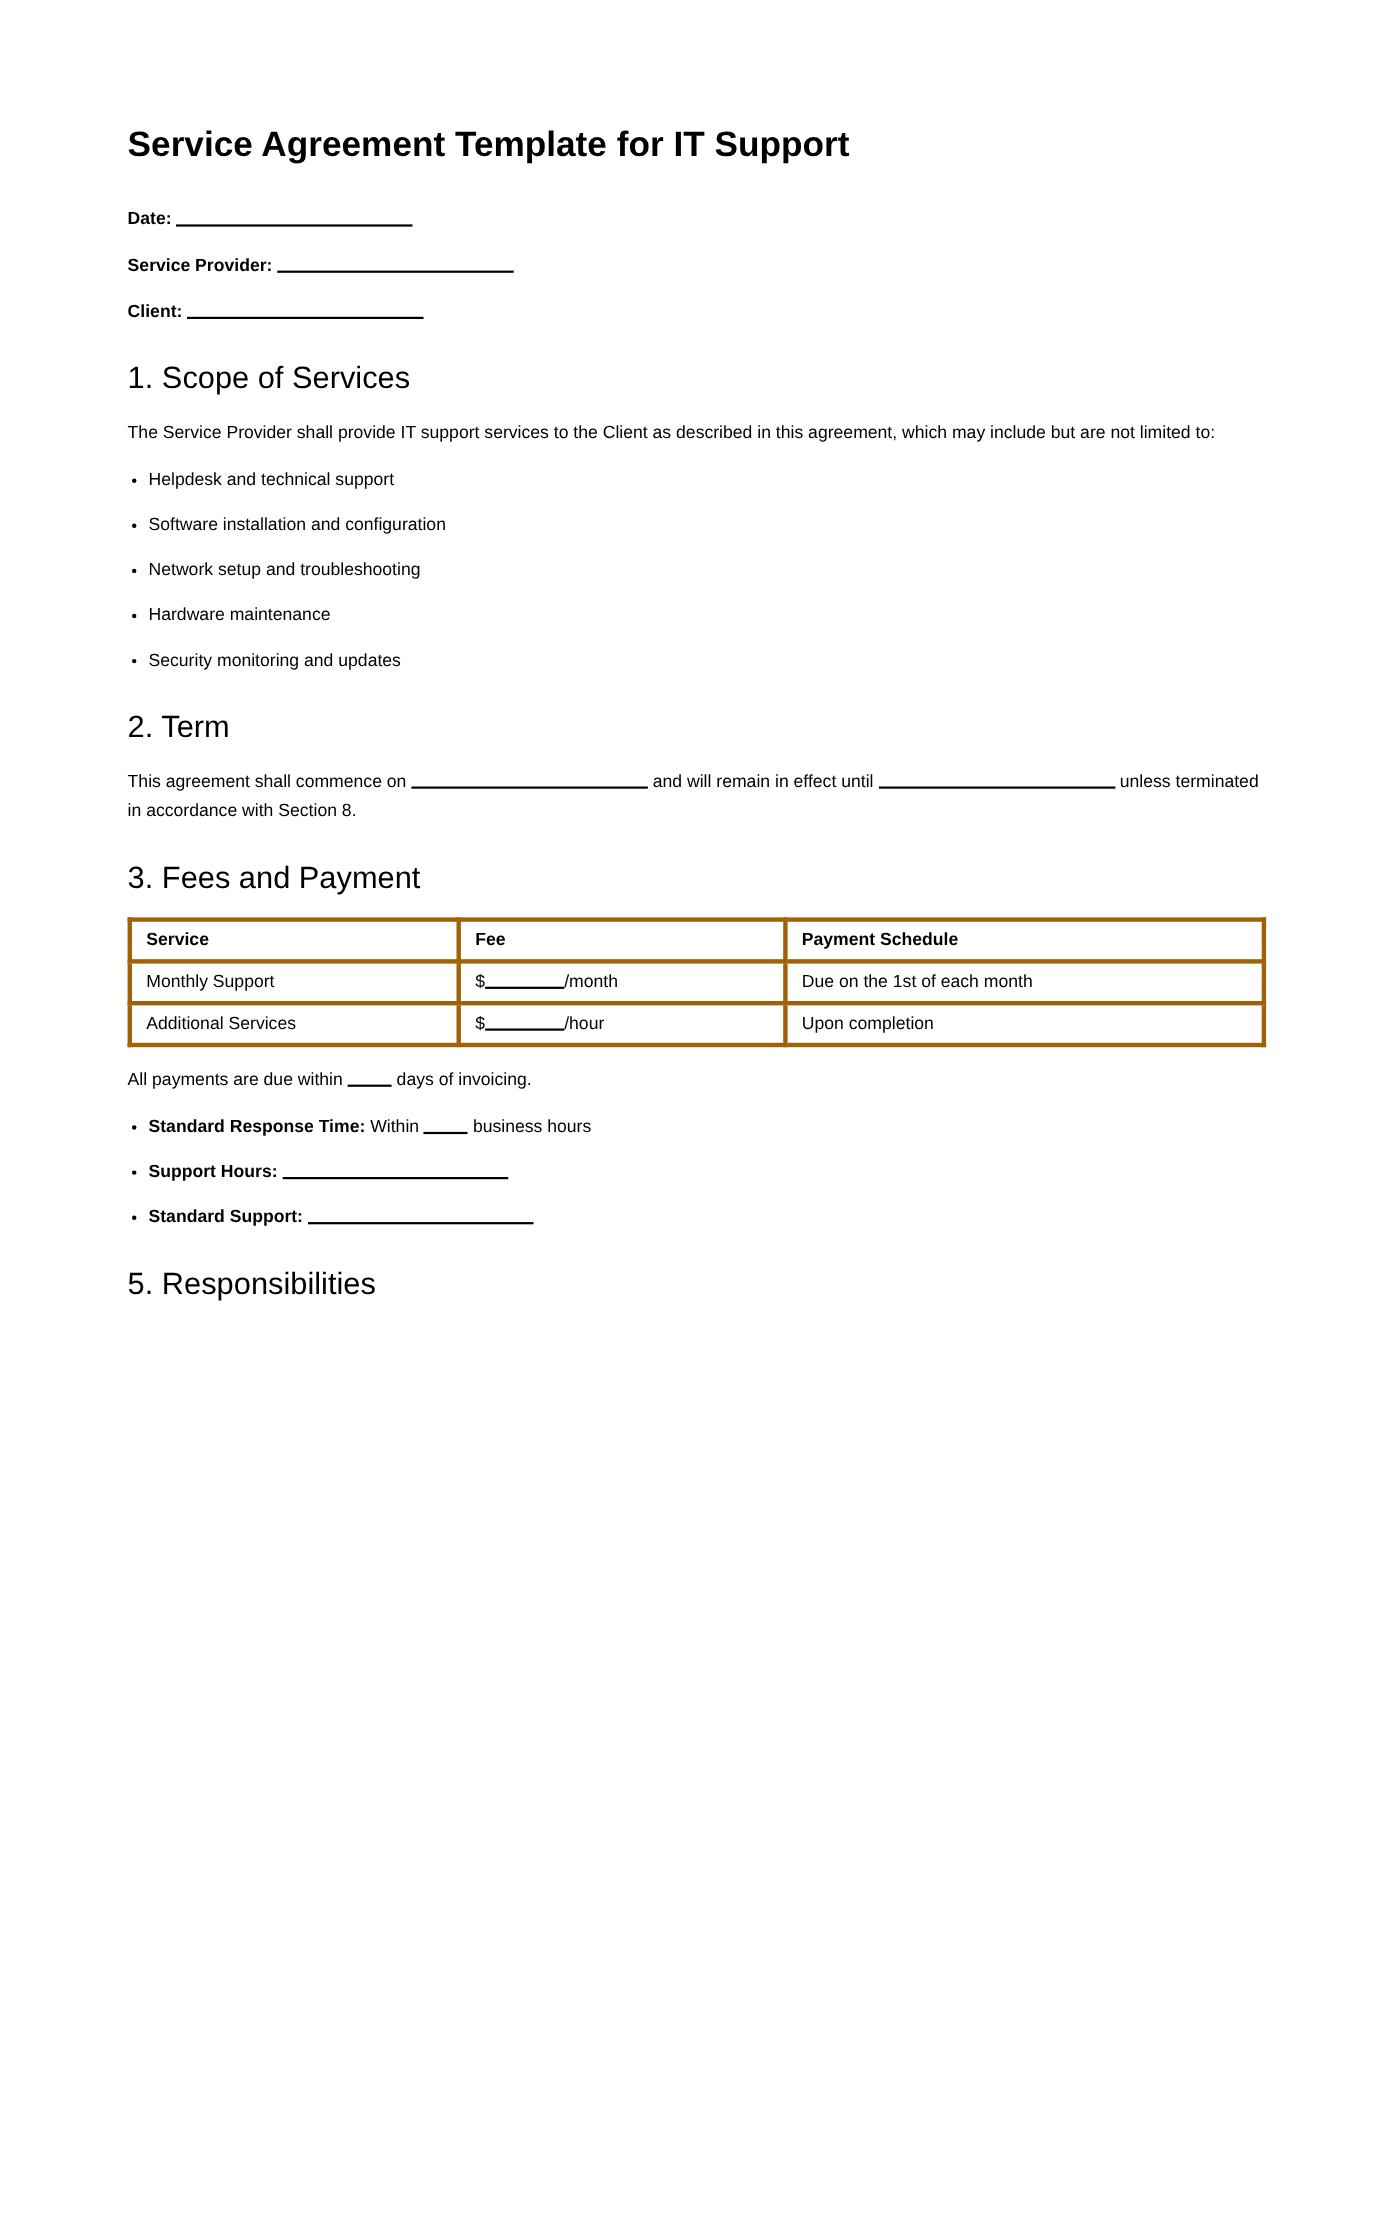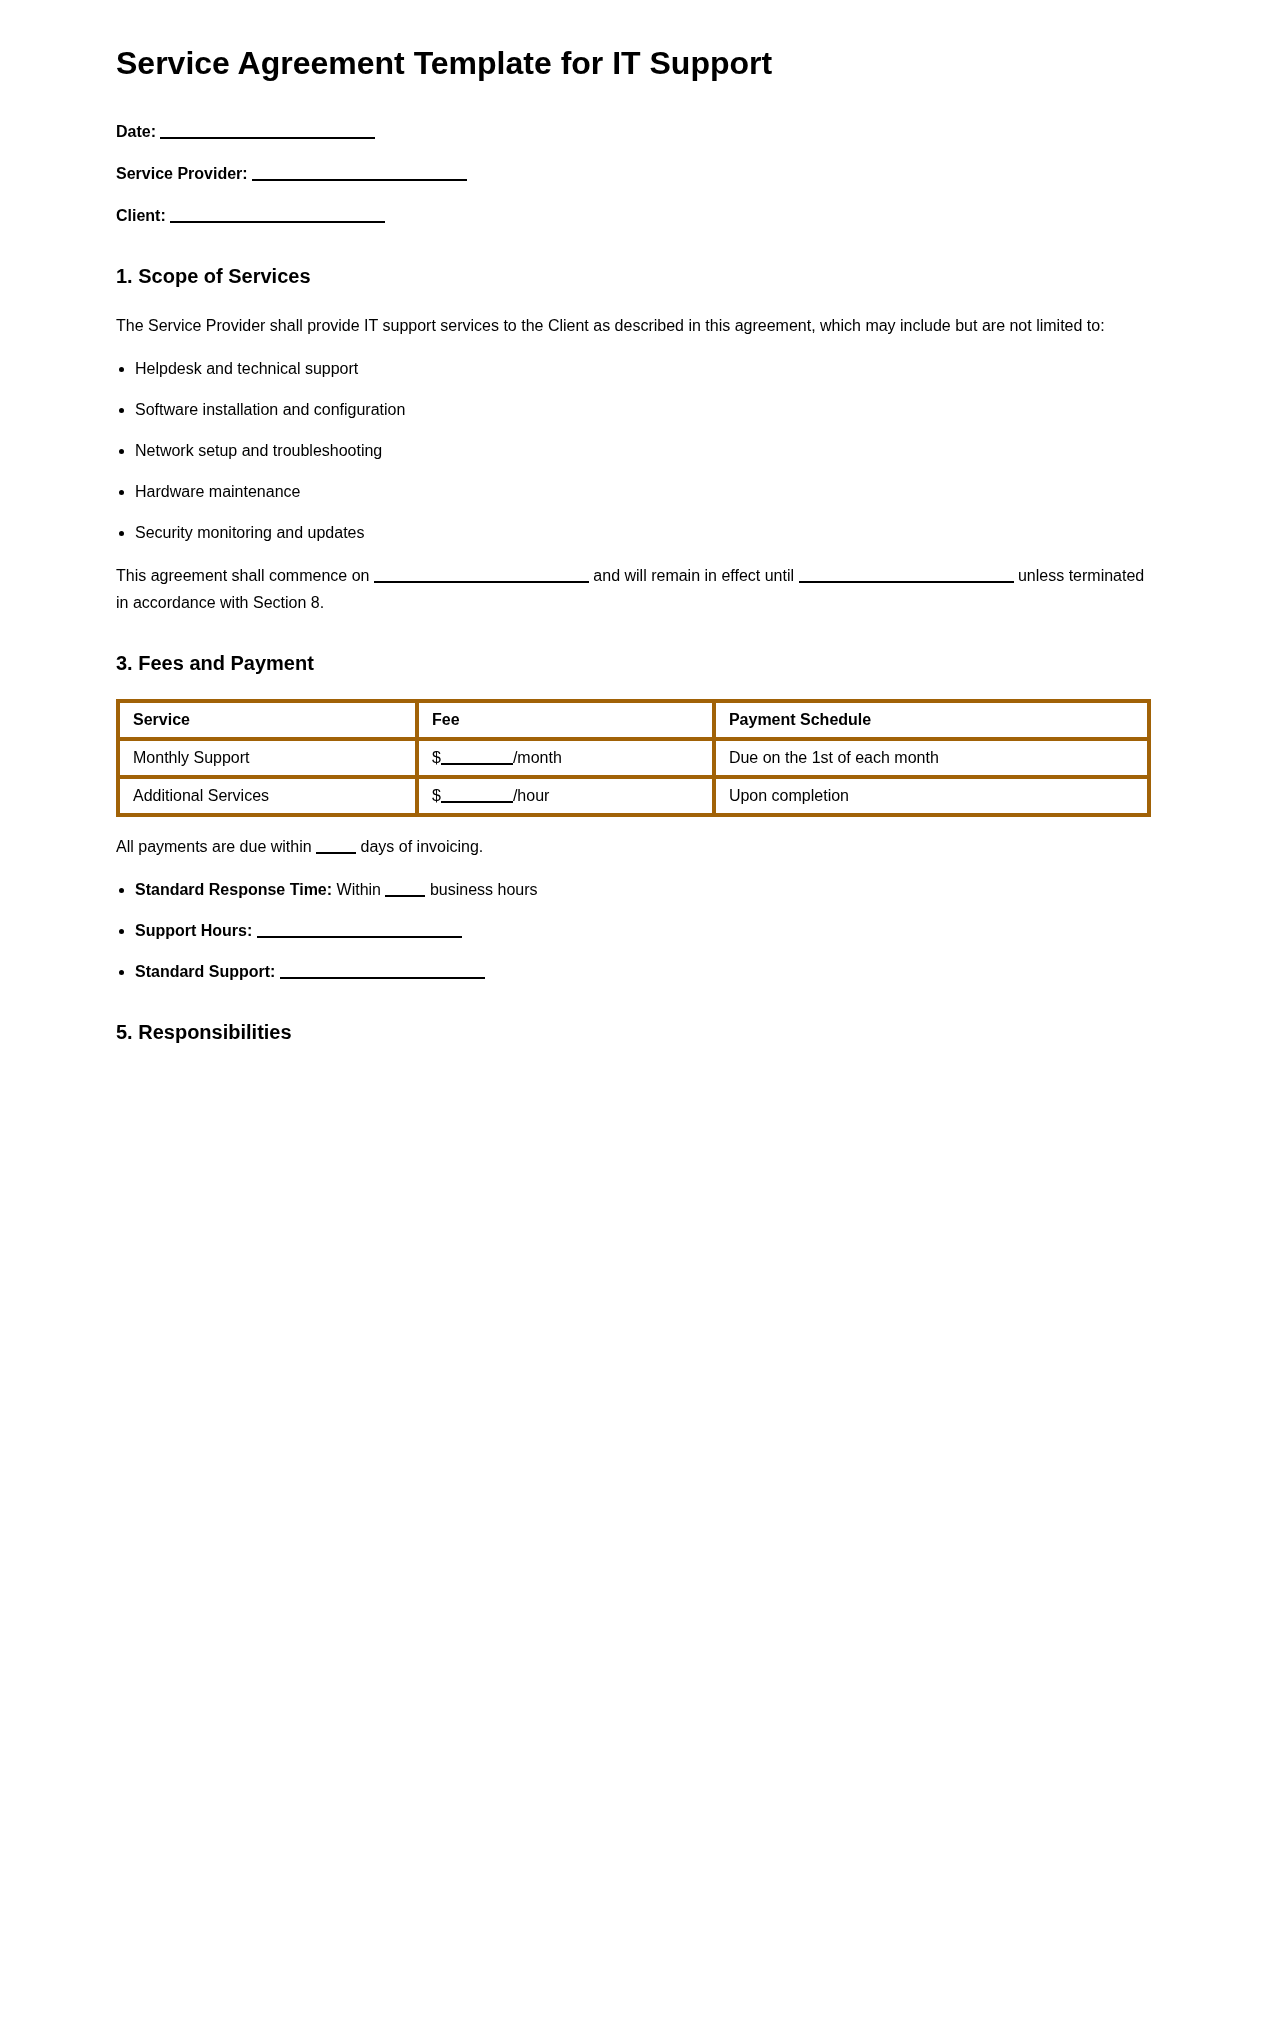--- a/index.html
+++ b/index.html
@@ -1,22 +1,22 @@
 <!DOCTYPE html>
 <html><head>
 <meta charset="utf-8">
 <style>
   html,body{margin:0;padding:0;background:#ffffff;}
   body{font-family:"Liberation Sans",sans-serif;font-size:16px;line-height:1.7;color:#000;}
   .page{
     width:1263px;height:1646px;box-sizing:border-box;
-    padding:44px 112px 40px 116px;background:#fff;overflow:hidden;
+    padding:112px 112px 40px 116px;background:#fff;overflow:hidden;
   }
   h1{font-size:32px;line-height:38px;margin:0 0 36px;font-weight:bold;}
-  h2{font-size:20px;line-height:30px;margin:32px 0 21px;font-weight:bold;}
+  h2{font-size:28px;line-height:30px;margin:32px 0 21px;font-weight:normal;}
   p{margin:0 0 16px;}
   .field{font-weight:bold;line-height:27px;margin:0 0 15px;}
   .blank{display:inline-block;border-bottom:2px solid #000;height:13px;vertical-align:-2px;}
   .w215{width:215px;}
   .w205{width:205px;}
   .w72{width:72px;}
   .w40{width:40px;}
   ul{margin:16px 0;padding-left:19px;list-style:disc;}
   li{margin-bottom:14px;line-height:27px;}
   li:last-child{margin-bottom:0;}
@@ -51,20 +51,21 @@
   <h2>1. Scope of Services</h2>
   <p class="body-text">The Service Provider shall provide IT support services to the Client as described in this agreement, which may include but are not limited to:</p>
   <ul>
     <li>Helpdesk and technical support</li>
     <li>Software installation and configuration</li>
     <li>Network setup and troubleshooting</li>
     <li>Hardware maintenance</li>
     <li>Security monitoring and updates</li>
   </ul>
 
+  <h2>2. Term</h2>
   <p class="body-text">
     <span>This agreement shall commence on</span>
     <span class="blank w215"></span>
     <span>and will remain in effect until</span>
     <span class="blank w215"></span>
     <span>unless terminated in accordance with Section 8.</span>
   </p>
 
   <h2>3. Fees and Payment</h2>
   <table>

